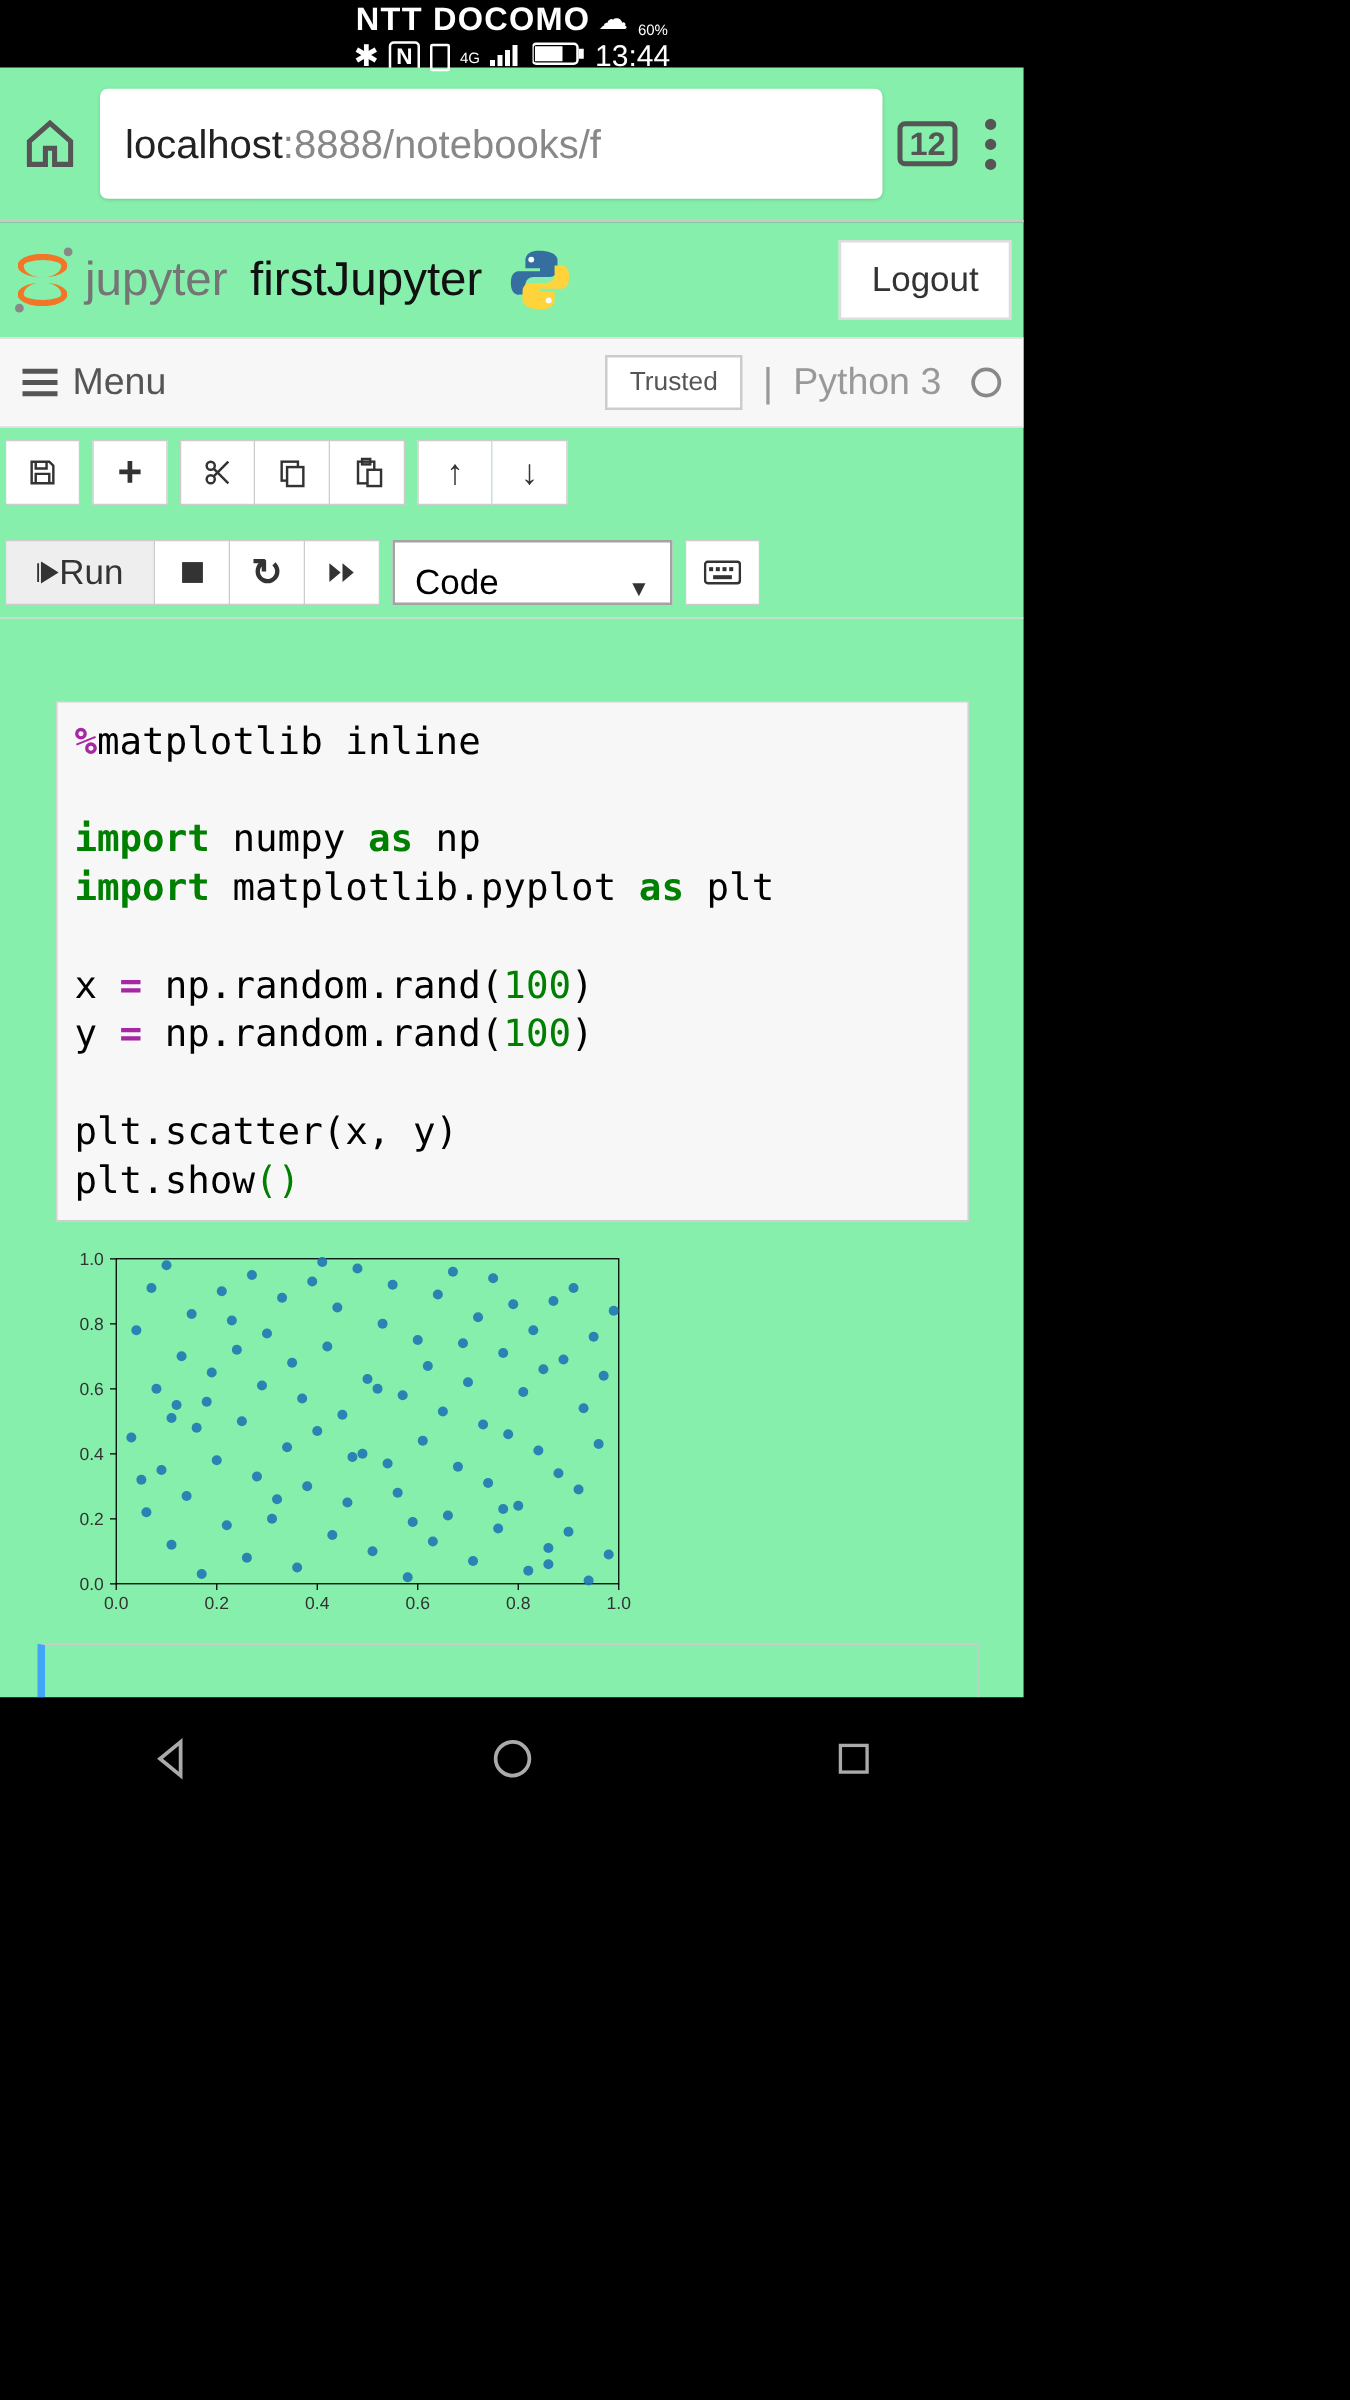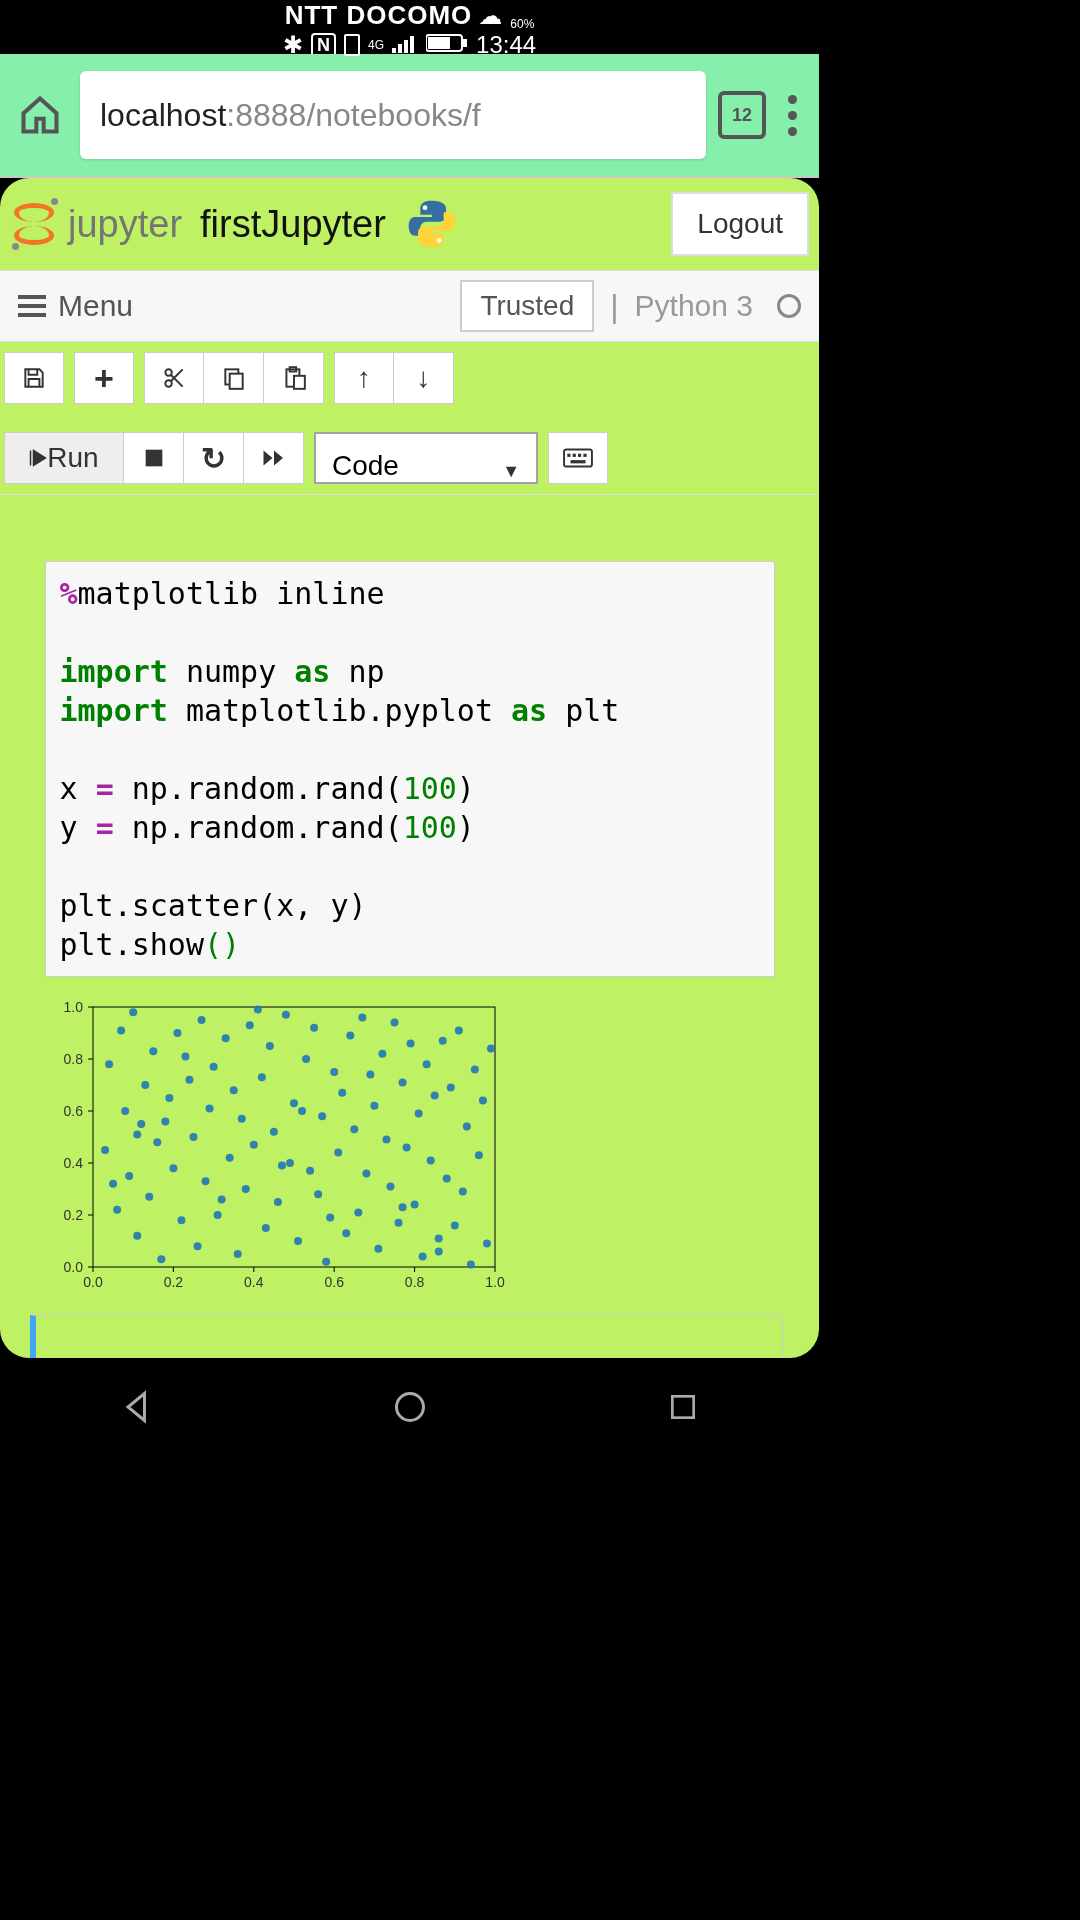--- a/index.html
+++ b/index.html
@@ -11,46 +11,46 @@
   .status-left { display: flex; align-items: center; gap: 6px; }
   .status-right { display: flex; align-items: center; gap: 8px; }
   .carrier { font-size: 26px; letter-spacing: 1px; font-weight: 600; }
   .weather-sub { font-size: 12px; margin-left: 2px; align-self: flex-end; }
 
   
   .browser-bar { height: 124px; background: #86efac; display: flex; align-items: center; padding: 0 12px; gap: 12px; border-bottom: 2px solid #c9c9c9; }
   .home-btn { width: 56px; height: 56px; display: flex; align-items: center; justify-content: center; }
   .addr { flex: 1; height: 88px; background: #fff; border-radius: 6px; display: flex; align-items: center; padding: 0 20px; font-size: 32px; color: #222; box-shadow: 0 1px 3px rgba(0,0,0,0.15); overflow: hidden; white-space: nowrap; }
   .addr .port { color: #888; }
-  .tabs-btn { width: 48px; height: 48px; border: 4px solid #555; border-radius: 6px; display: flex; align-items: center; justify-content: center; font-size: 18px; font-weight: 700; color: #555; }
+  .tabs-btn { width: 48px; height: 36px; border: 4px solid #555; border-radius: 6px; display: flex; align-items: center; justify-content: center; font-size: 26px; font-weight: 700; color: #555; }
   .kebab { display: flex; flex-direction: column; gap: 7px; padding: 10px; }
   .kebab span { width: 9px; height: 9px; background: #555; border-radius: 50%; }
 
   
-  .nb { flex: 1; background: #bef264; overflow: hidden; border-radius: 29px; }
+  .nb { flex: 1; background: #86efac; overflow: hidden; }
   .nb-header { display: flex; align-items: center; height: 92px; padding: 0 10px; gap: 18px; }
   .jupyter-logo { display: flex; align-items: center; gap: 10px; }
   .logo-circle { position: relative; width: 48px; height: 48px; }
   .logo-circle::before, .logo-circle::after { content: ""; position: absolute; left: 4px; right: 4px; height: 14px; border-radius: 50%; border: 5px solid #f37626; }
   .logo-circle::before { top: 3px; border-bottom: none; }
   .logo-circle::after { bottom: 3px; border-top: none; }
   .logo-dot1, .logo-dot2, .logo-dot3 { position: absolute; width: 7px; height: 7px; background: #888; border-radius: 50%; }
   .logo-dot1 { top: -2px; right: 0; }
   .logo-dot2 { bottom: -2px; left: 2px; }
   .logo-text { font-size: 38px; color: #757575; font-weight: 400; }
   .nb-title { font-size: 38px; color: #111; }
   .py-logo { width: 56px; height: 56px; display: flex; align-items: center; justify-content: center; font-size: 44px; }
   .logout-btn { margin-left: auto; border: 2px solid #ddd; padding: 14px 24px; font-size: 28px; color: #333; background: #fff; cursor: pointer; }
 
   
   .menubar { background: #f7f7f7; border-top: 1px solid #ddd; border-bottom: 1px solid #ddd; height: 72px; display: flex; align-items: center; padding: 0 18px; gap: 16px; font-size: 30px; color: #555; }
   .menu-btn { display: flex; align-items: center; gap: 12px; cursor: pointer; }
   .hamburger { display: flex; flex-direction: column; gap: 5px; }
   .hamburger span { width: 28px; height: 4px; background: #555; }
-  .trusted { margin-left: auto; border: 2px solid #ccc; padding: 8px 18px; font-size: 28px; background: #fff; }
+  .trusted { margin-left: auto; border: 2px solid #ccc; padding: 8px 18px; font-size: 21px; background: #fff; }
   .kernel { color: #999; display: flex; align-items: center; gap: 24px; }
   .kernel-sep { color: #999; font-size: 32px; }
   .kernel-circle { width: 24px; height: 24px; border: 3px solid #888; border-radius: 50%; }
 
   
   .toolbar { padding: 6px 2px; display: flex; flex-wrap: wrap; gap: 6px; border-bottom: 1px solid #ddd; }
   .btn-group { display: flex; margin: 4px 2px; }
   .tbtn { border: 1px solid #ccc; background: #fff; height: 52px; min-width: 60px; display: flex; align-items: center; justify-content: center; font-size: 26px; color: #333; cursor: pointer; }
   .btn-group .tbtn + .tbtn { border-left: none; }
   .run-btn { min-width: 120px; gap: 0; font-size: 28px; background: #eee; }

